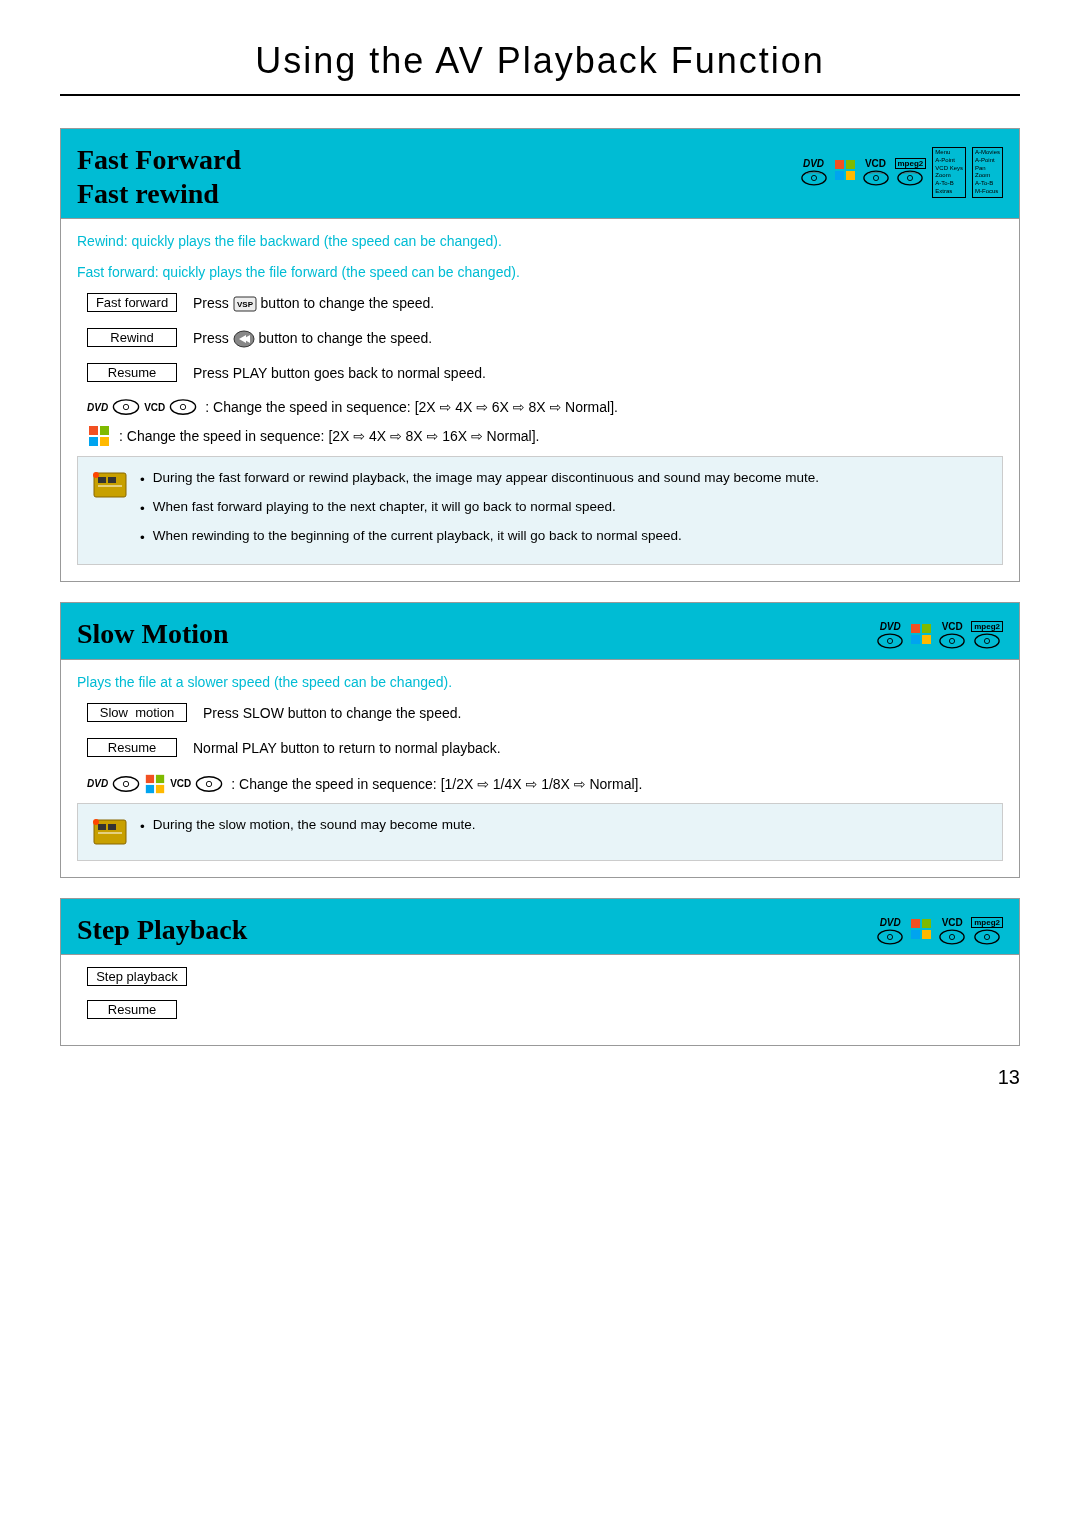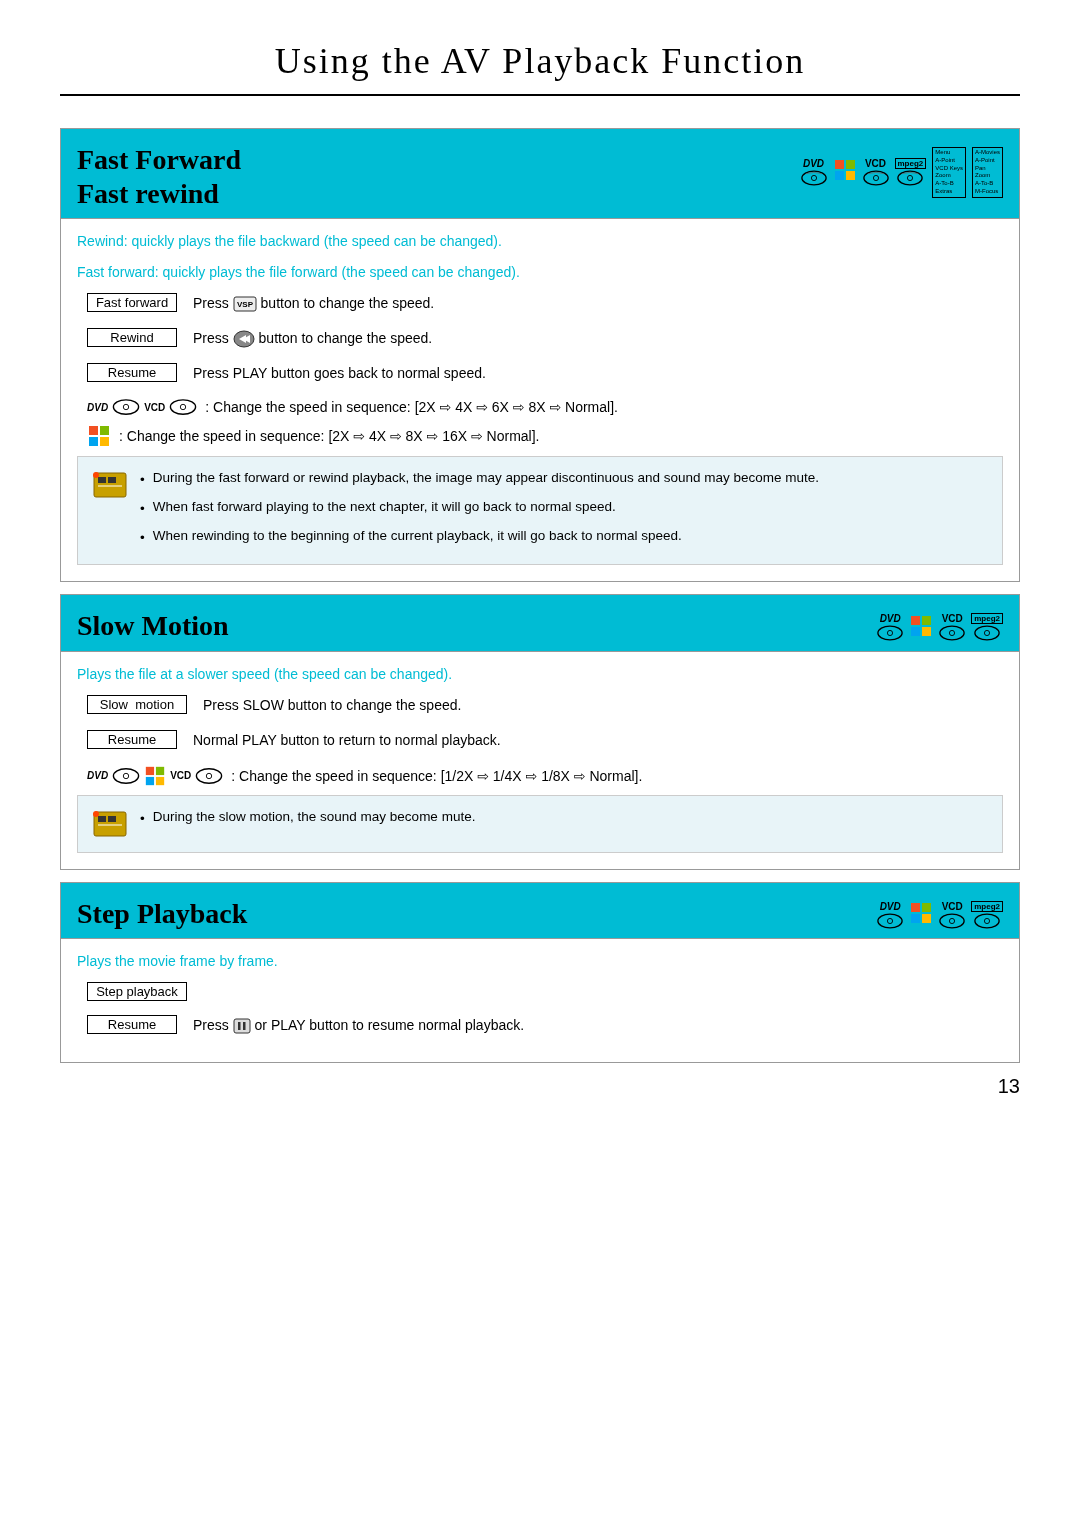--- a/index.html
+++ b/index.html
@@ -12,32 +12,32 @@
       padding: 40px 60px 60px 60px;
       color: #000;
     }
 
     .page-title {
       text-align: center;
       font-size: 36px;
       font-weight: normal;
       letter-spacing: 2px;
       margin-bottom: 12px;
-      font-family: Liberation Serif, serif;
+      font-family: Liberation Sans, sans-serif;
     }
 
     .title-underline {
       border: none;
       border-top: 2px solid #000;
       margin-bottom: 32px;
     }
 
     .section-box {
       border: 1px solid #999;
-      margin-bottom: 12px;
+      margin-bottom: 20px;
       background: #000000;
     }
 
     .section-header {
       background: #00bcd4;
       padding: 14px 16px 8px 16px;
       border-bottom: 1px solid #999;
       display: flex;
       align-items: flex-start;
       justify-content: space-between;
@@ -448,36 +448,26 @@
         <span style="font-size:8px;font-weight:bold;border:1px solid #000;padding:0 2px;">mpeg2</span>
         <svg class="disc-svg" viewBox="0 0 30 20">
           <ellipse cx="15" cy="10" rx="14" ry="8" fill="none" stroke="#000" stroke-width="1.5"></ellipse>
           <ellipse cx="15" cy="10" rx="3" ry="3" fill="none" stroke="#000" stroke-width="1"></ellipse>
         </svg>
       </div>
     </div>
   </div>
 
   <div class="section-body">
-    <div class="description-text">Plays the movie frame by frame.</div>
 
     <div class="item-row">
       <div class="item-label" style="min-width:100px;">Step playback</div>
     </div>
 
     <div class="item-row">
       <div class="item-label">Resume</div>
-      <div class="item-desc">
-        Press 
-        <svg width="18" height="16" viewBox="0 0 18 16" style="vertical-align:middle;">
-          <rect x="1" y="1" width="16" height="14" rx="2" fill="#ddd" stroke="#333" stroke-width="1"></rect>
-          <rect x="5" y="4" width="2.5" height="8" fill="#333"></rect>
-          <rect x="10" y="4" width="2.5" height="8" fill="#333"></rect>
-        </svg>
-        or PLAY button to resume normal playback.
-      </div>
     </div>
   </div>
 </div>
 
 <div style="position:relative;">
   <div style="text-align:right; font-size:20px; margin-top:10px;">13</div>
 </div>
 
 </body></html>

